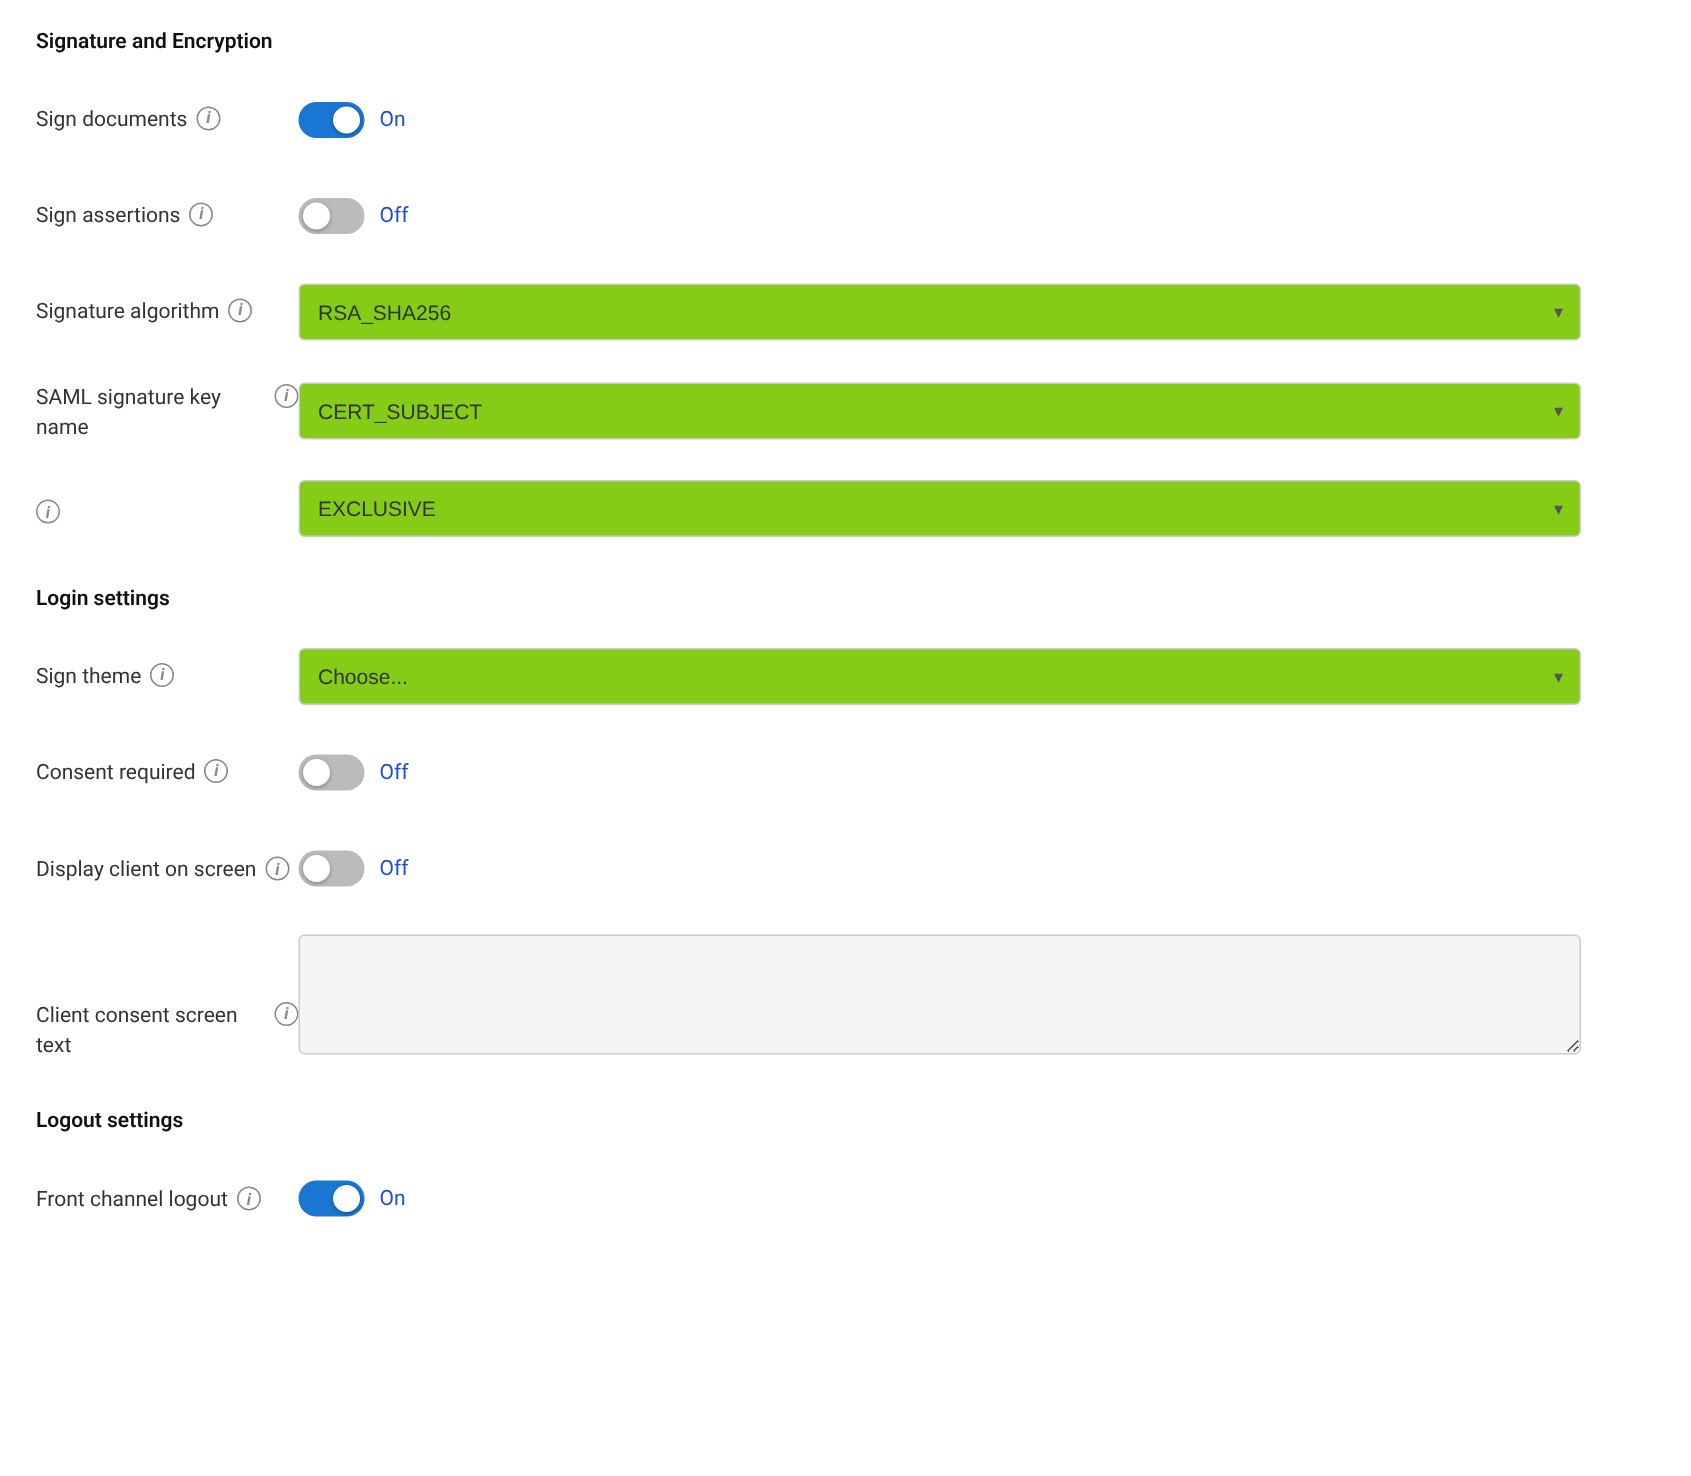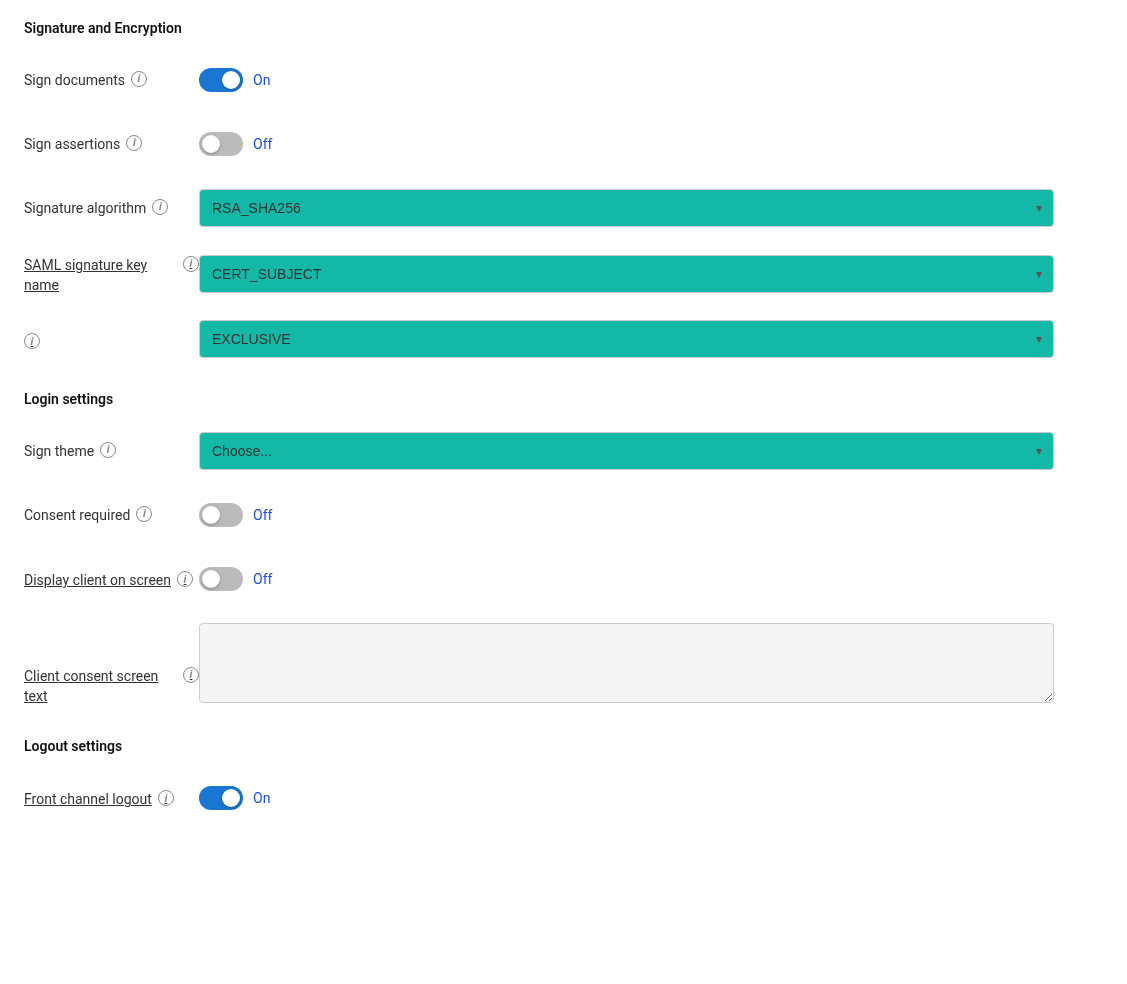--- a/index.html
+++ b/index.html
@@ -38,21 +38,20 @@
     .form-label-multiline {
       width: 175px;
       flex-shrink: 0;
       font-size: 14px;
       color: #333;
       display: flex;
       align-items: flex-start;
       gap: 6px;
       line-height: 1.4;
       padding-top: 4px;
-      text-decoration: underline;
     }
 
     .help-icon {
       width: 16px;
       height: 16px;
       border-radius: 50%;
       border: 1.5px solid #888;
       display: inline-flex;
       align-items: center;
       justify-content: center;
@@ -132,21 +131,21 @@
     .select-wrapper {
       position: relative;
       width: 100%;
     }
 
     .select-field {
       width: 100%;
       padding: 10px 40px 10px 12px;
       border: 1px solid #ccc;
       border-radius: 4px;
-      background: #14b8a6;
+      background: #84cc16;
       font-size: 14px;
       color: #333;
       appearance: none;
       cursor: pointer;
       outline: none;
     }
 
     .select-arrow {
       position: absolute;
       right: 12px;

